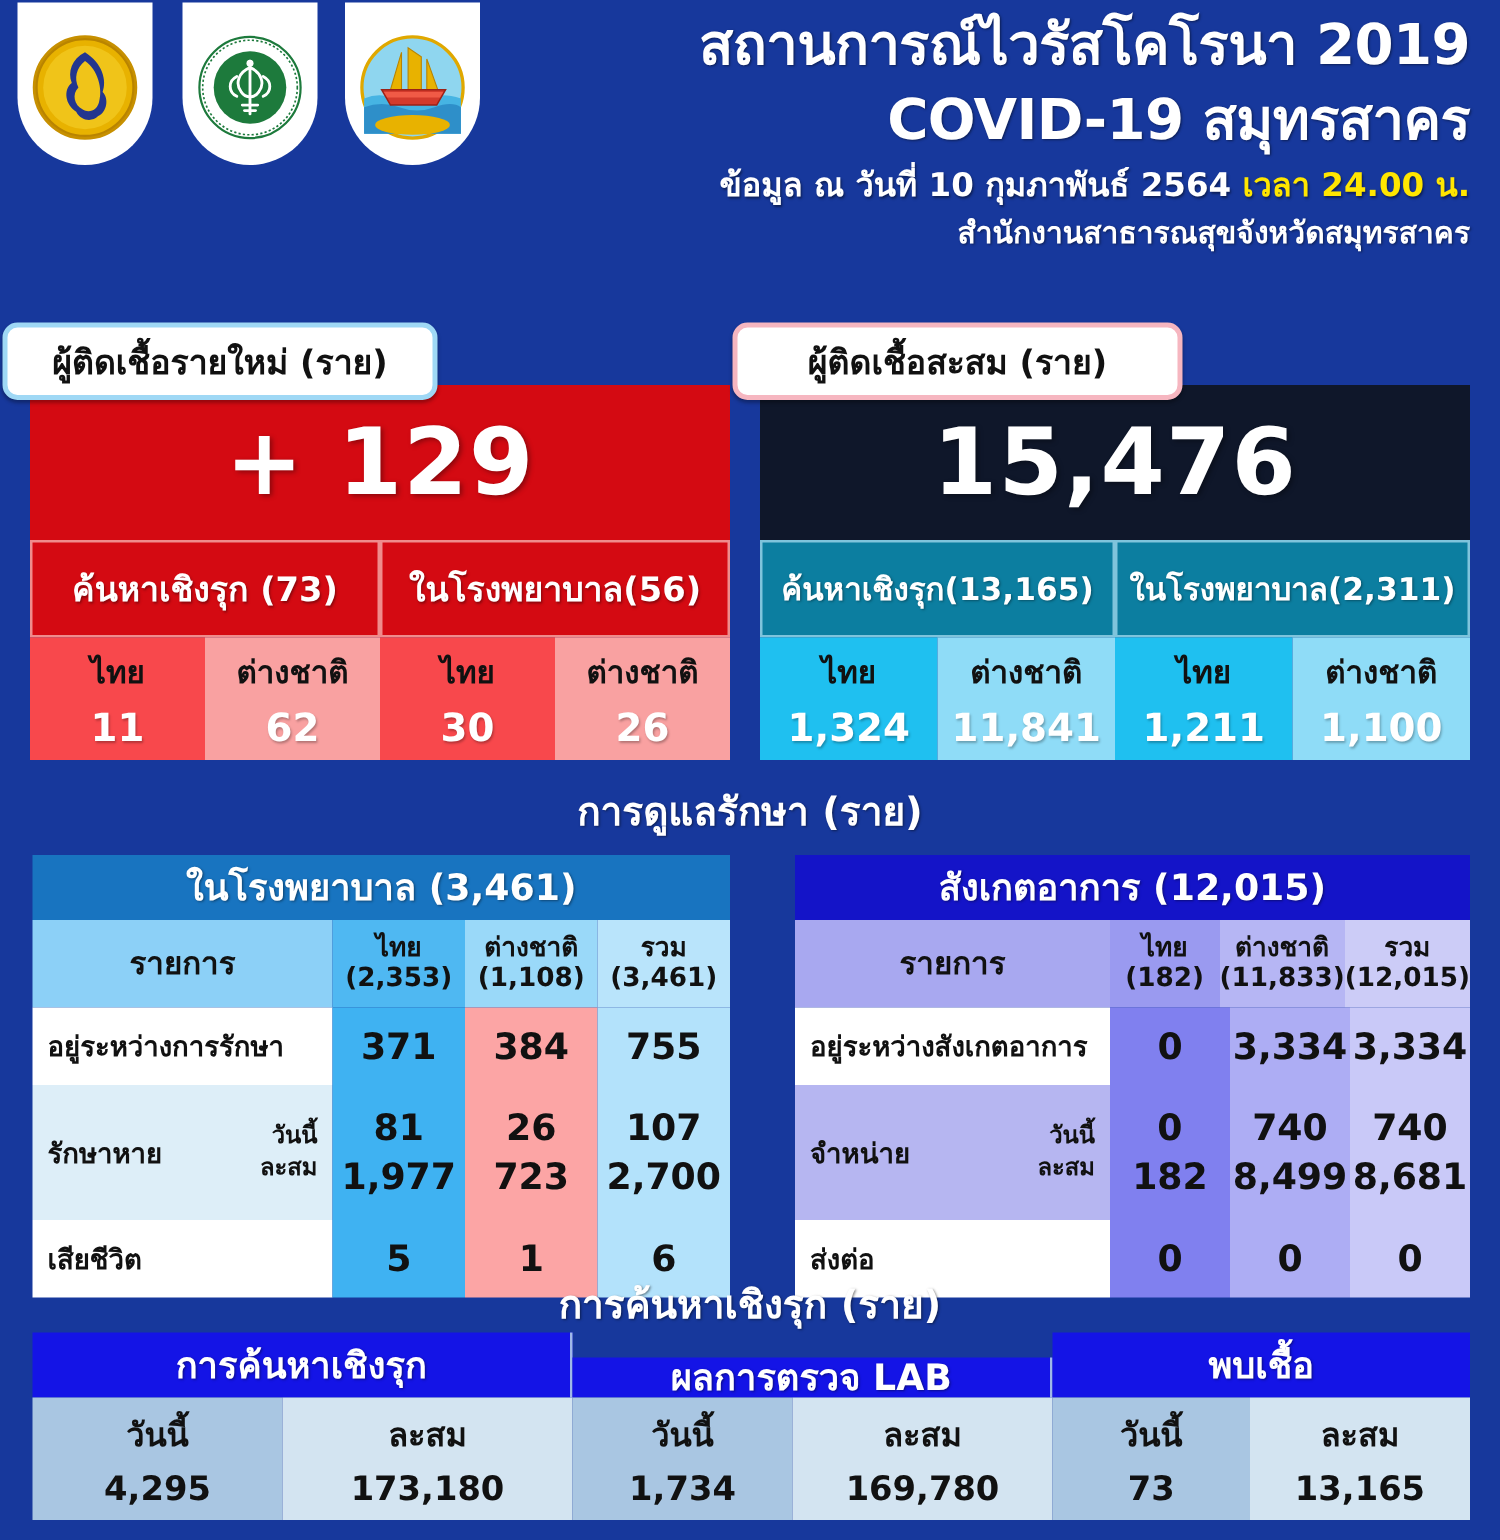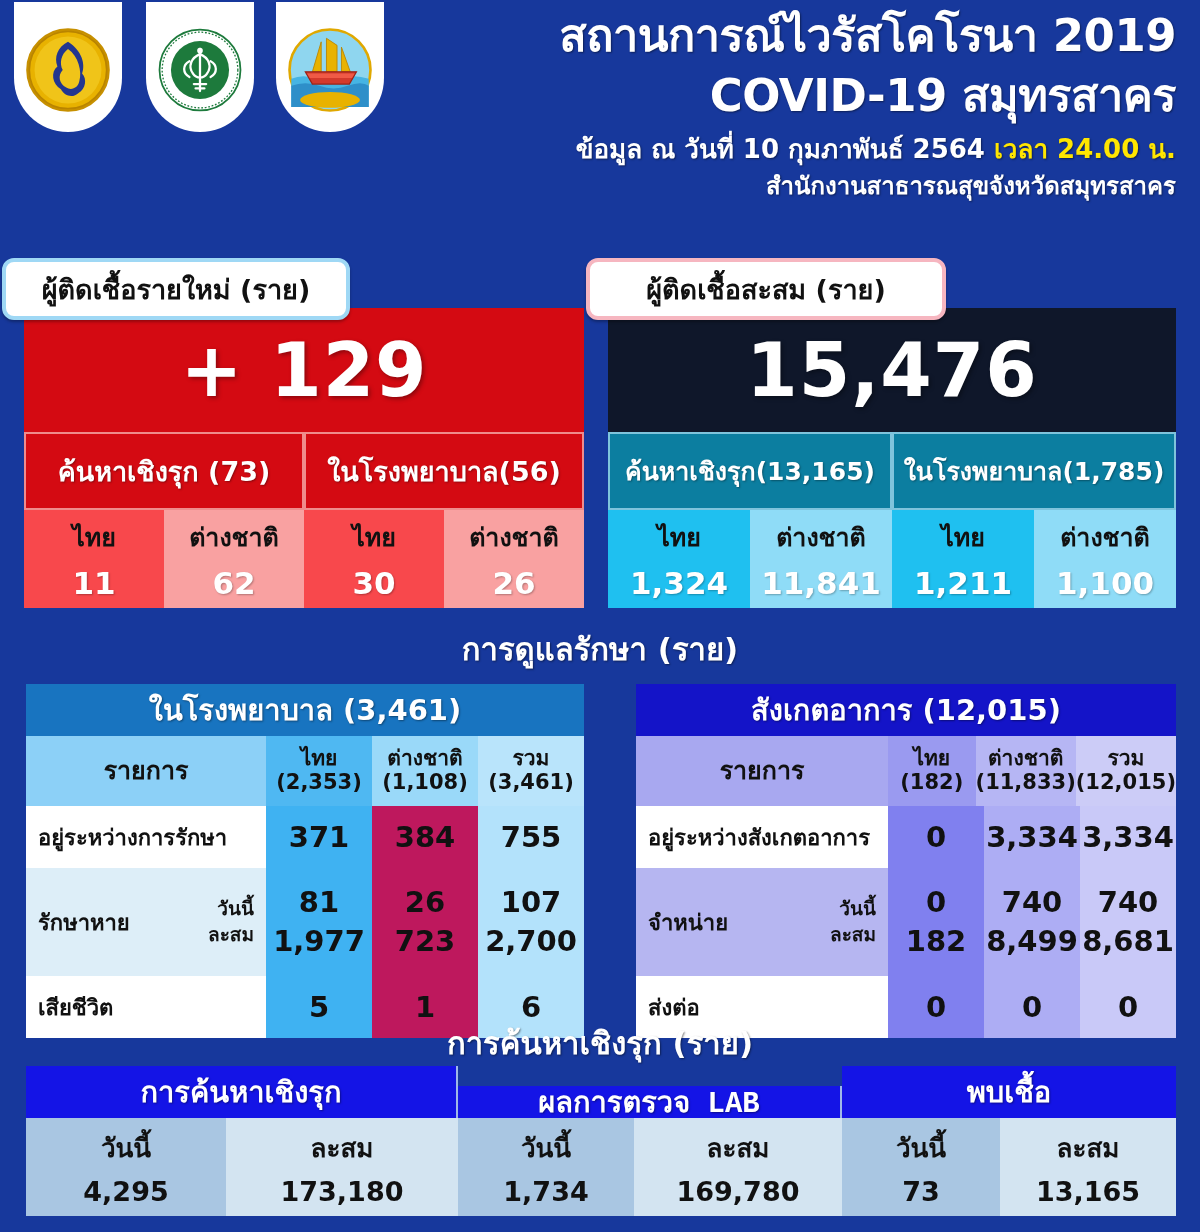--- a/index.html
+++ b/index.html
@@ -232,21 +232,21 @@
   }
   .care-hdr-row .c-item { font-size: 25px; justify-content: center; }
   .care-hdr-row .c-num { font-size: 21px; }
 
   
   #care-hospital .care-hdr-row .c-item { background: #8cd0f7; }
   #care-hospital .care-hdr-row .c-num.n1 { background: #4fb8f2; }
   #care-hospital .care-hdr-row .c-num.n2 { background: #9ad9f9; }
   #care-hospital .care-hdr-row .c-num.n3 { background: #b9e4fb; }
   #care-hospital .c-num.n1 { background: #3fb2f2; }
-  #care-hospital .c-num.n2 { background: #be185d; }
+  #care-hospital .c-num.n2 { background: #fca5a5; }
   #care-hospital .c-num.n3 { background: #b3e2fb; }
   #care-hospital .c-item.bg-a { background: #ffffff; }
   #care-hospital .c-item.bg-b { background: #ddeef8; }
 
   
   #care-observe .care-hdr-row .c-item { background: #a8a8f0; }
   #care-observe .care-hdr-row .c-num.n1 { background: #9a9af0; }
   #care-observe .care-hdr-row .c-num.n2 { background: #b6b6f4; }
   #care-observe .care-hdr-row .c-num.n3 { background: #ccccf7; }
   #care-observe .c-num.n1 { background: #8080ef; }
@@ -295,21 +295,21 @@
     font-size: 29px;
     color: #111111;
   }
 
   
   #active-table {
     position: absolute;
     left: 26px; top: 1066px;
     width: 1150px;
   }
-  #active-head-row { display: flex; width: 100%; height: 52px; font-family: Liberation Mono, monospace; }
+  #active-head-row { display: flex; width: 100%; height: 52px; }
   .active-head-cell {
     display: flex;
     align-items: center;
     justify-content: center;
     background: #1414e6;
     color: #ffffff;
     font-weight: 700;
     font-size: 29px;
     text-shadow: 1px 1px 2px rgba(0,0,0,.4);
     border-right: 2px solid #9fb8e8;
@@ -445,21 +445,21 @@
 
   <div class="pill" id="pill-total">ผู้ติดเชื้อสะสม (ราย)</div>
 
   <div class="top-card" id="card-total">
     <div class="big-num-band">
       <span class="big-num">15,476</span>
     </div>
 
     <div class="subhead-row">
       <div class="subhead-cell">ค้นหาเชิงรุก(13,165)</div>
-      <div class="subhead-cell">ในโรงพยาบาล(1,785)</div>
+      <div class="subhead-cell">ในโรงพยาบาล(2,311)</div>
     </div>
 
     <div class="nat-row">
       <div class="nat-cell dark">
         <span class="nat-label">ไทย</span>
         <span class="nat-value">1,324</span>
       </div>
       <div class="nat-cell light">
         <span class="nat-label">ต่างชาติ</span>
         <span class="nat-value">11,841</span>

